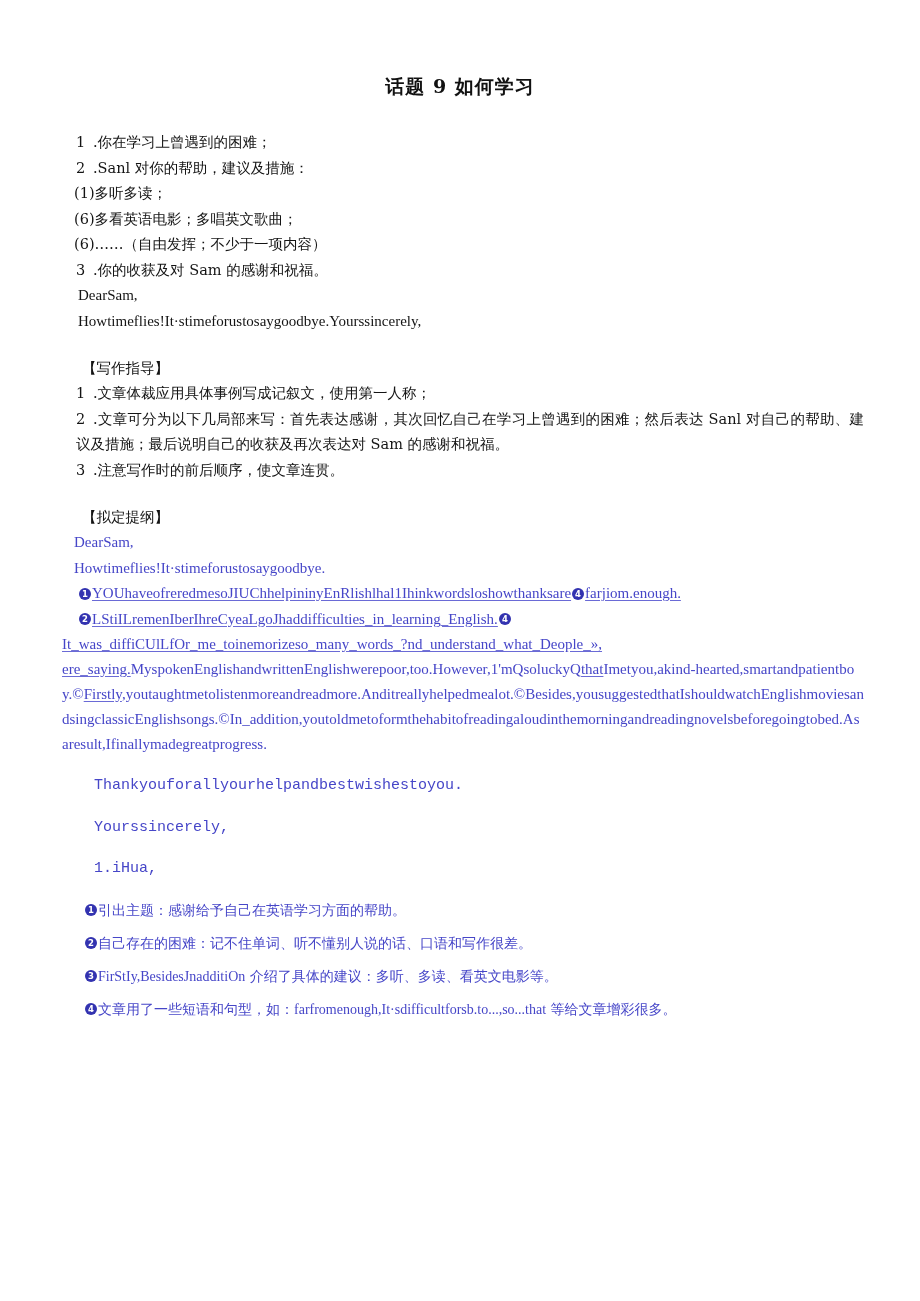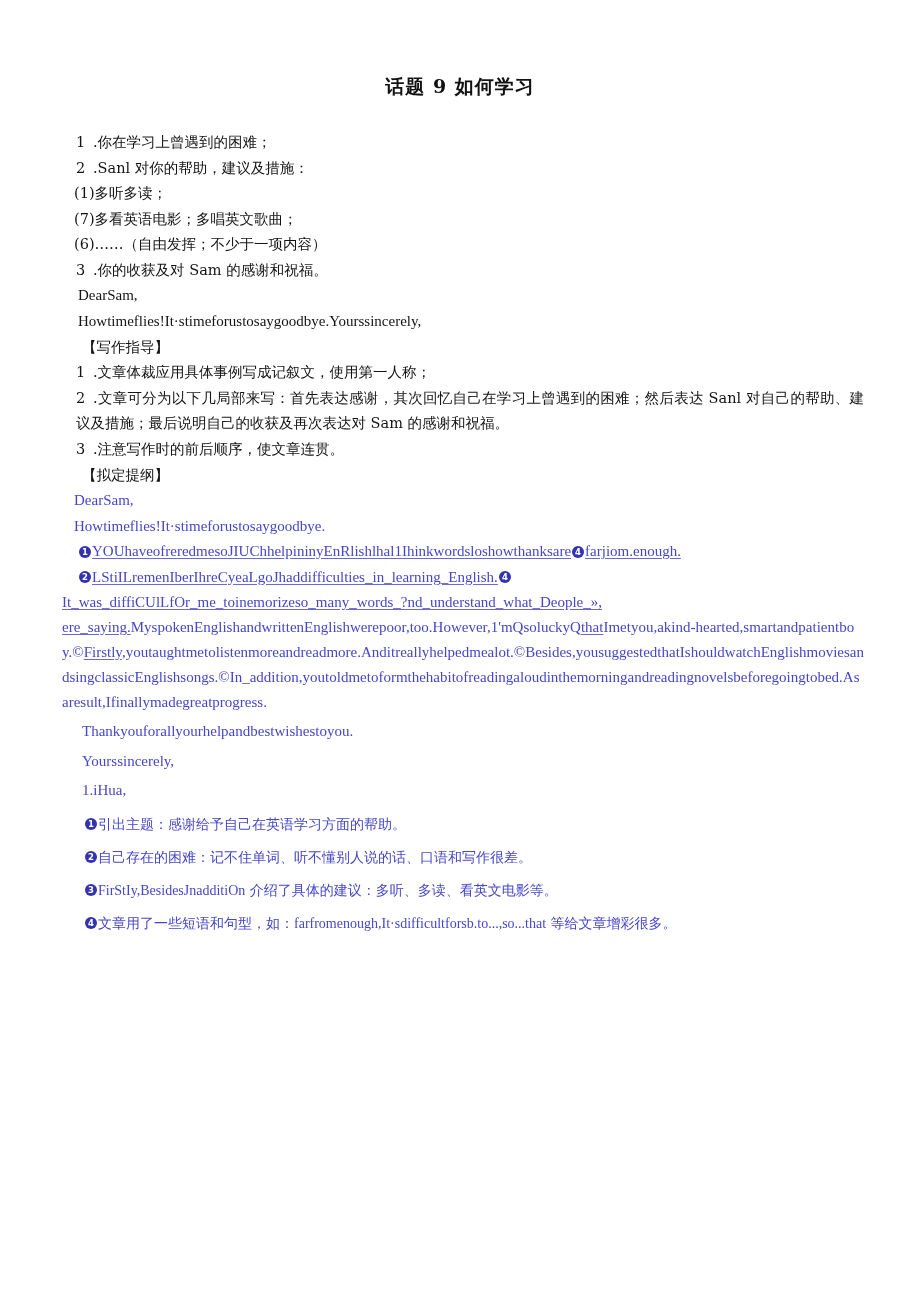--- a/index.html
+++ b/index.html
@@ -76,21 +76,21 @@
     margin: 0;
     font-family: "Liberation Serif", "DejaVu Serif", serif;
   }
   .en-black .blue-seq { color: #3b3ba8; }
 
   
   .sec-head {
     font-size: 14.5px;
     line-height: 26px;
     padding-left: 20px;
-    margin: 0 0 0 0;
+    margin: 21px 0 0 0;
     color: #141414;
     font-family: Liberation Serif, serif;
   }
   .outline {
     color: #4646c8;
     font-size: 15px;
     line-height: 25.5px;
     font-family: "Liberation Serif", "DejaVu Serif", serif;
   }
   .outline-greet {
@@ -103,22 +103,23 @@
     word-break: break-all;
   }
   .outline-flow {
     margin: 0;
     padding-left: 0;
     text-align: justify;
     word-break: break-all;
     line-height: 25px;
   }
   .outline-close {
-    margin: 4px;
+    margin: 16px;
     padding-left: 16px;
+    font-family: Liberation Mono, monospace;
   }
   u.ul {
     text-decoration: underline;
     text-decoration-color: #6a6ad6;
     text-underline-offset: 2px;
   }
 
   
   .mk {
     display: inline-block;
@@ -167,21 +168,21 @@
 
 
     <p class="cn req-item">
       <span class="num">1</span><span>.你在学习上曾遇到的困难；</span>
     </p>
     <p class="cn req-item">
       <span class="num">2</span><span>.Sanl 对你的帮助，建议及措施：</span>
     </p>
 
     <p class="cn sub-item">(1)多听多读；</p>
-    <p class="cn sub-item">(7)多看英语电影；多唱英文歌曲；</p>
+    <p class="cn sub-item">(6)多看英语电影；多唱英文歌曲；</p>
     <p class="cn sub-item">(6)……（自由发挥；不少于一项内容）</p>
 
     <p class="cn req-item">
       <span class="num">3</span><span>.你的收获及对 Sam 的感谢和祝福。</span>
     </p>
 
     <p class="en-black">DearSam,</p>
     <p class="en-black">Howtimeflies!It·stimeforustosaygoodbye.Yourssincerely,</p>
 
     <p class="sec-head">【写作指导】</p>

